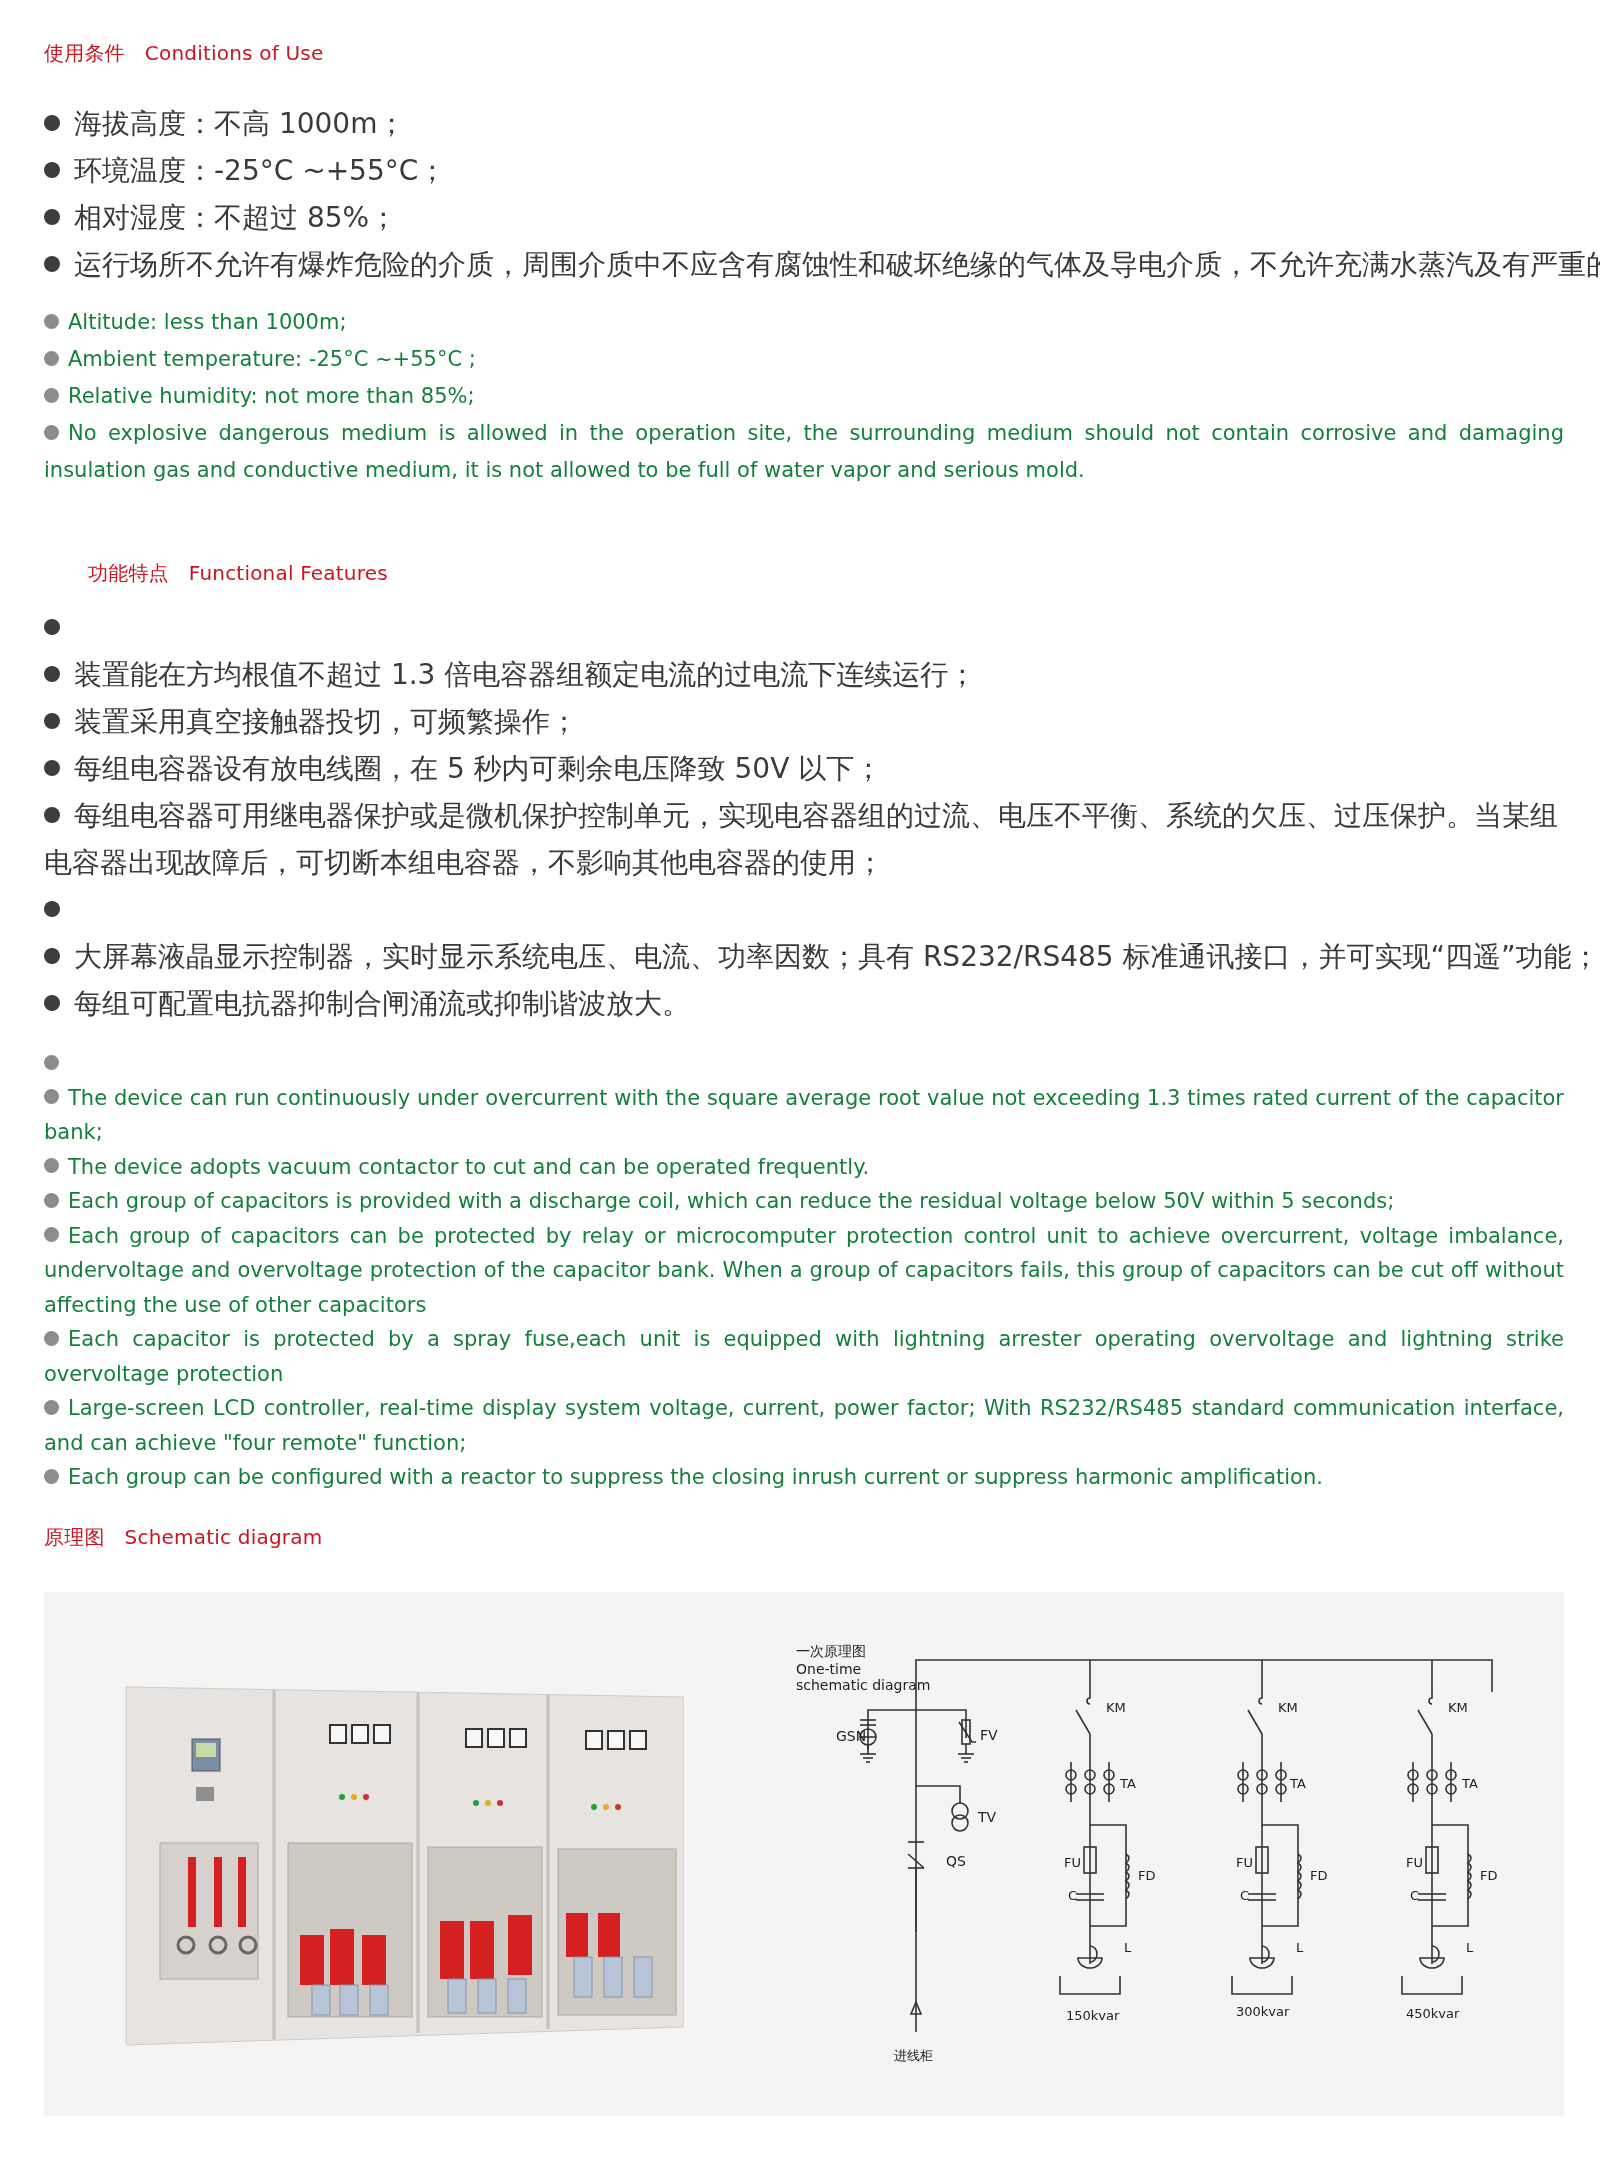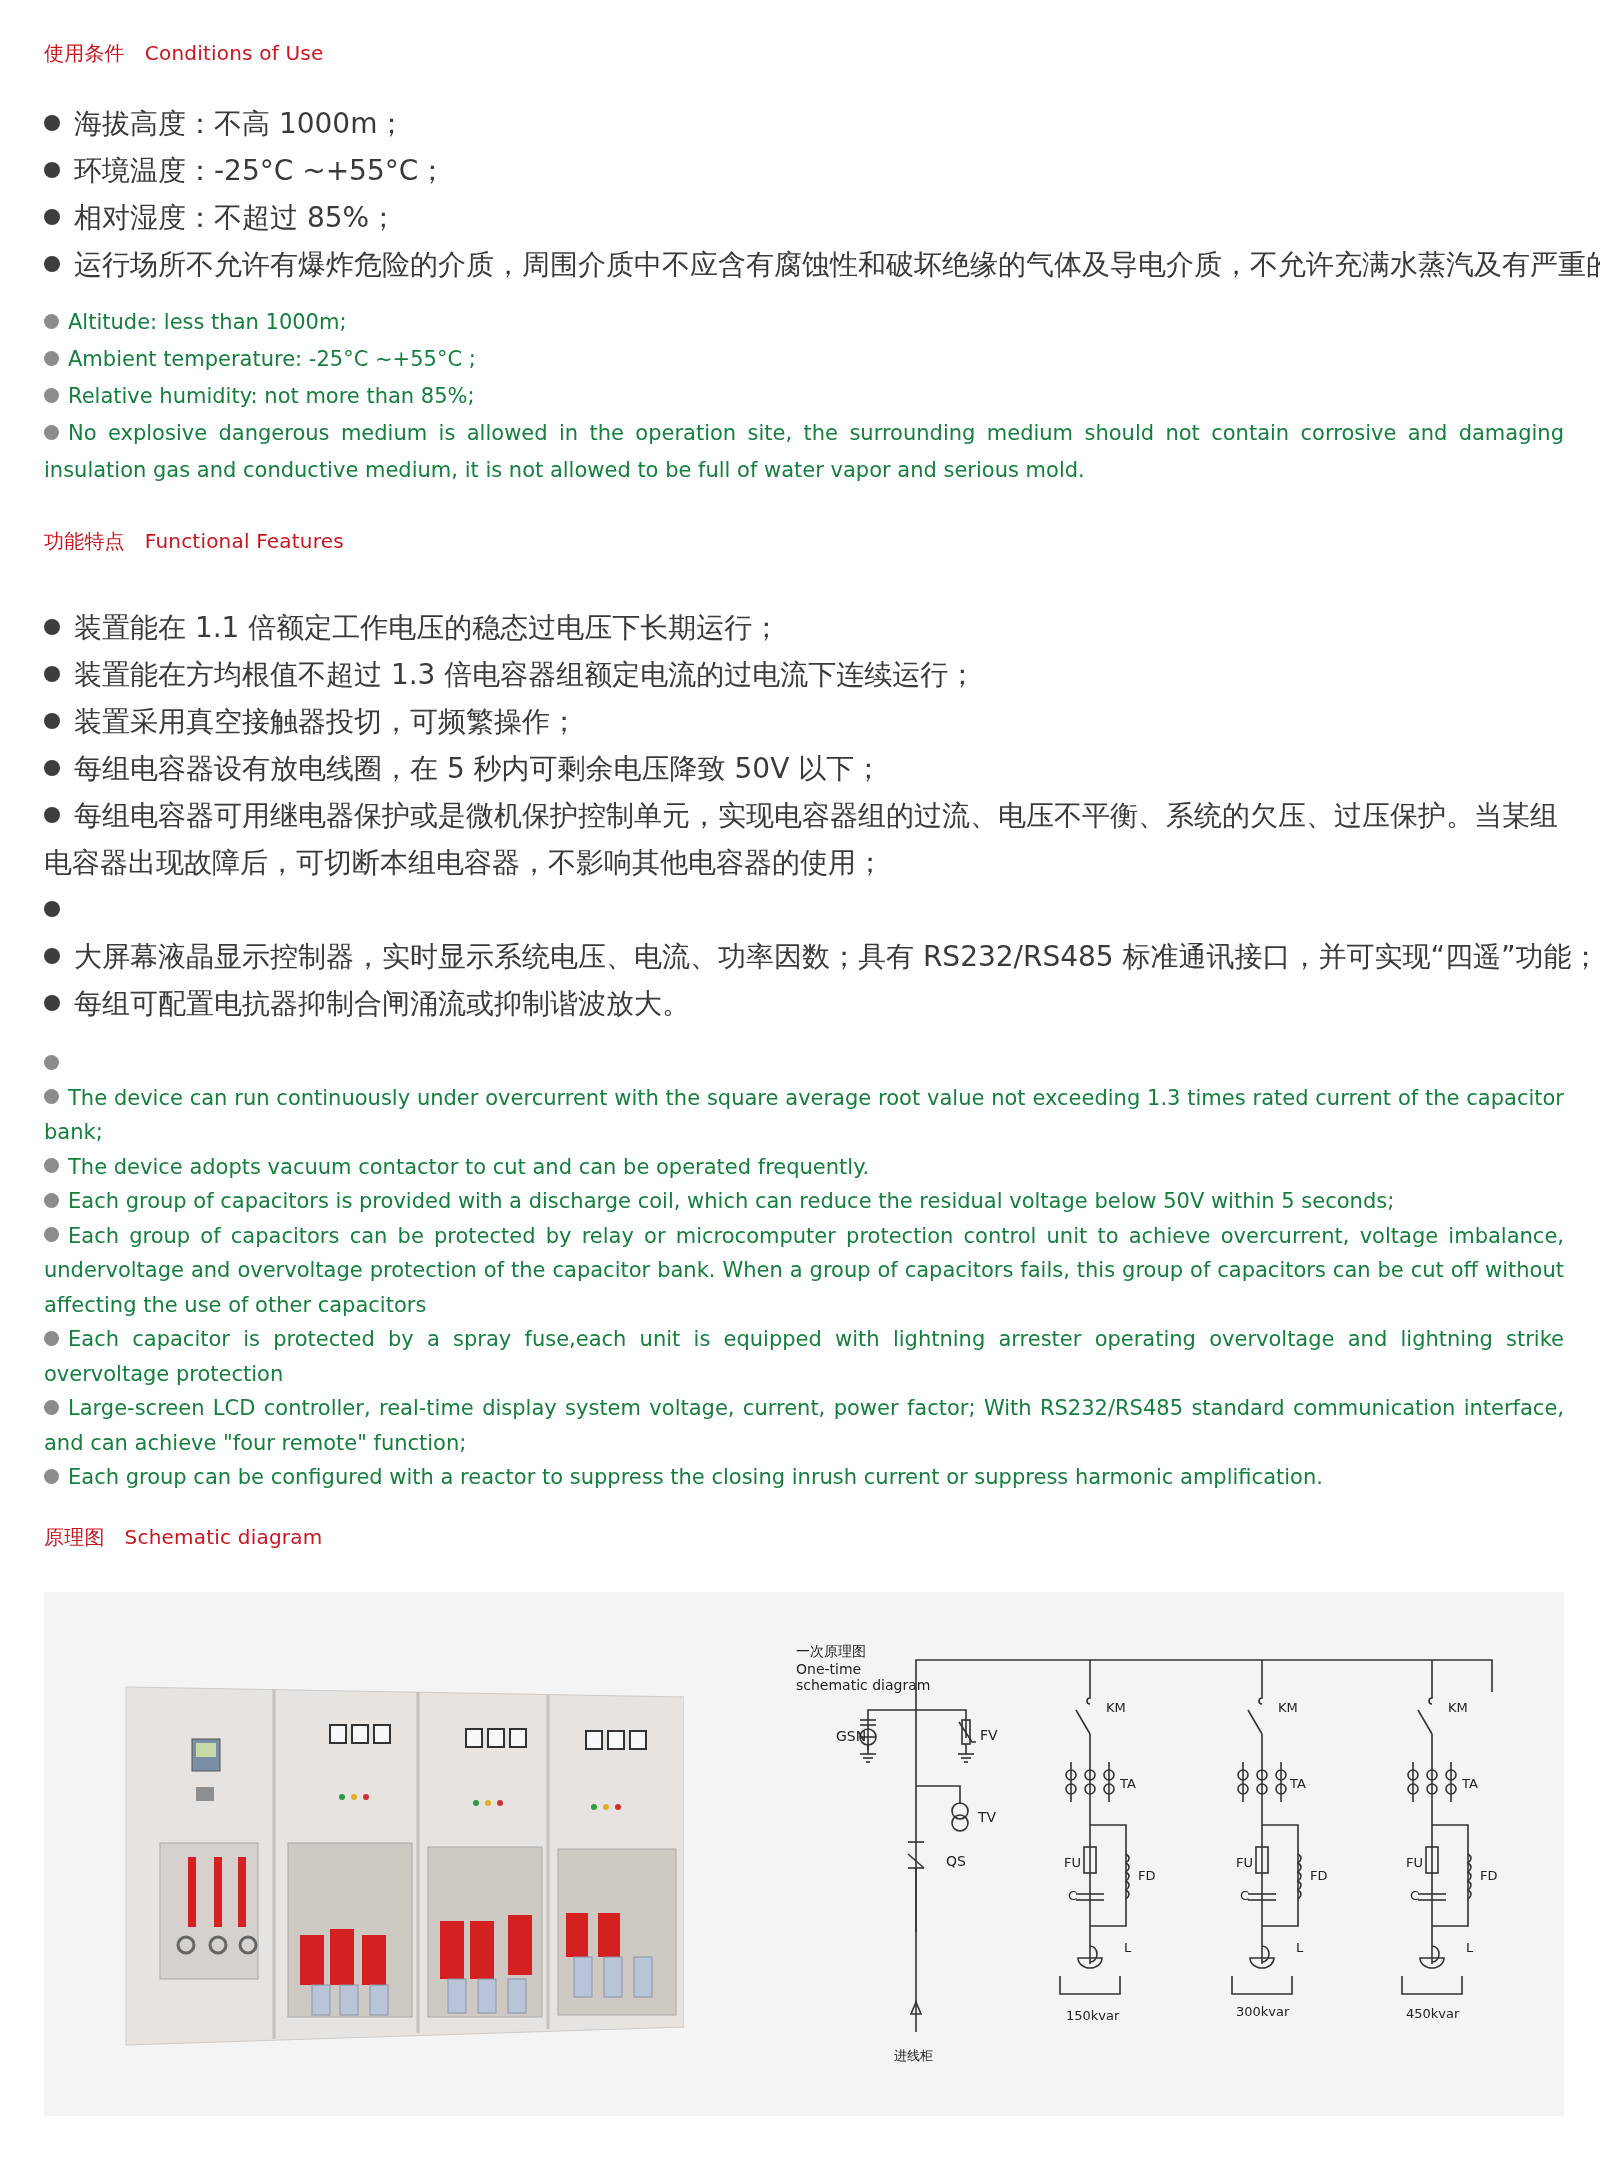--- a/index.html
+++ b/index.html
@@ -39,26 +39,26 @@
     <div class="cn-item"><span class="bullet"></span><span>运行场所不允许有爆炸危险的介质，周围介质中不应含有腐蚀性和破坏绝缘的气体及导电介质，不允许充满水蒸汽及有严重的霉菌存在。</span></div>
   </div>
 
   <div class="en-list" style="top:304px;">
     <div class="en-item"><span class="bullet light"></span><span>Altitude: less than 1000m;</span></div>
     <div class="en-item"><span class="bullet light"></span><span>Ambient temperature: -25°C ~+55°C ;</span></div>
     <div class="en-item"><span class="bullet light"></span><span>Relative humidity: not more than 85%;</span></div>
     <div class="en-item"><span class="bullet light"></span><span>No explosive dangerous medium is allowed in the operation site, the surrounding medium should not contain corrosive and damaging insulation gas and conductive medium, it is not allowed to be full of water vapor and serious mold.</span></div>
   </div>
 
-  <div class="section-title" style="top:528px;">
+  <div class="section-title" style="top:560px;margin-left:44px;">
     <span>功能特点</span><span class="en">Functional Features</span>
   </div>
 
   <div class="cn-list" style="top:604px;">
-    <div class="cn-item"><span class="bullet"></span><span>装置能在 1.1 倍额定工作电压的稳态过电压下长期运行；</span></div>
+    <div class="cn-item"><span class="bullet"></span></div>
     <div class="cn-item"><span class="bullet"></span><span>装置能在方均根值不超过 1.3 倍电容器组额定电流的过电流下连续运行；</span></div>
     <div class="cn-item"><span class="bullet"></span><span>装置采用真空接触器投切，可频繁操作；</span></div>
     <div class="cn-item"><span class="bullet"></span><span>每组电容器设有放电线圈，在 5 秒内可剩余电压降致 50V 以下；</span></div>
     <div class="cn-item wrap"><span class="bullet"></span><span>每组电容器可用继电器保护或是微机保护控制单元，实现电容器组的过流、电压不平衡、系统的欠压、过压保护。当某组电容器出现故障后，可切断本组电容器，不影响其他电容器的使用；</span></div>
     <div class="cn-item"><span class="bullet"></span></div>
     <div class="cn-item"><span class="bullet"></span><span>大屏幕液晶显示控制器，实时显示系统电压、电流、功率因数；具有 RS232/RS485 标准通讯接口，并可实现“四遥”功能；</span></div>
     <div class="cn-item"><span class="bullet"></span><span>每组可配置电抗器抑制合闸涌流或抑制谐波放大。</span></div>
   </div>
 
   <div class="en-list" style="top:1046px;">

